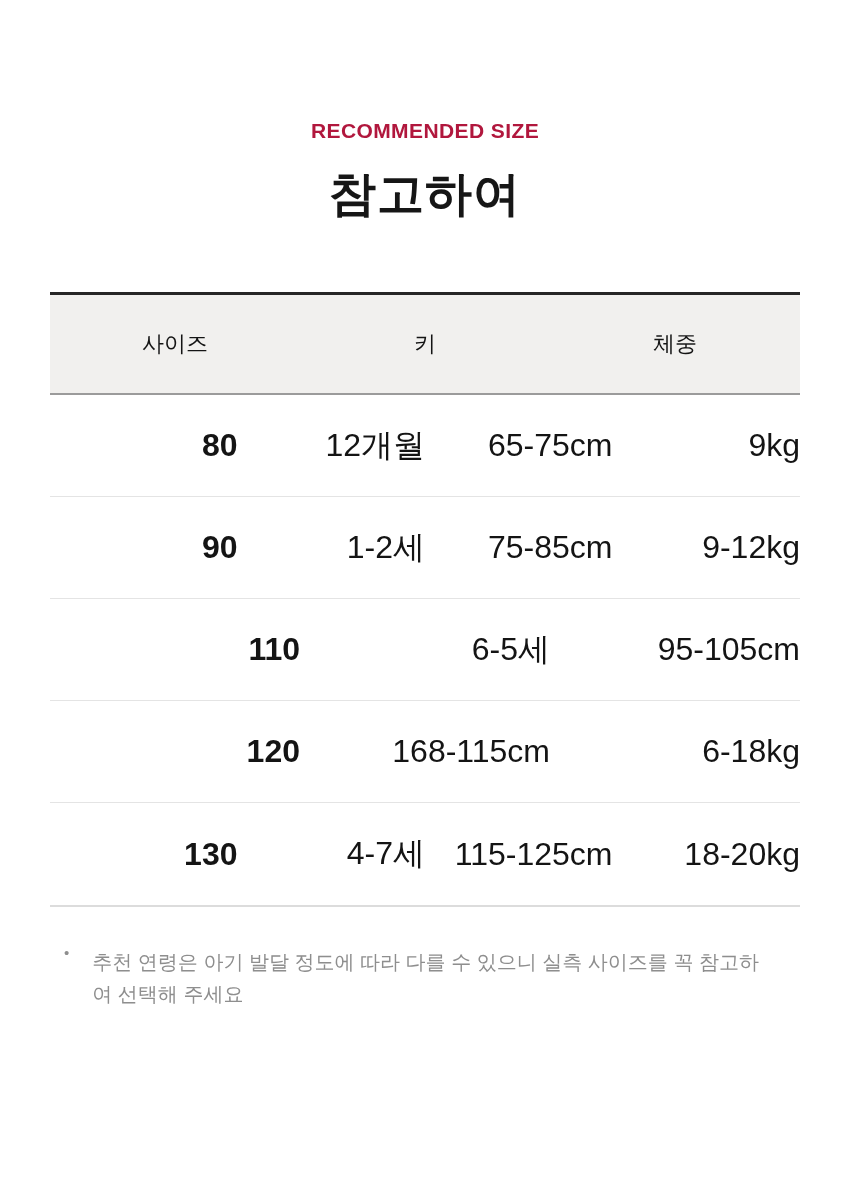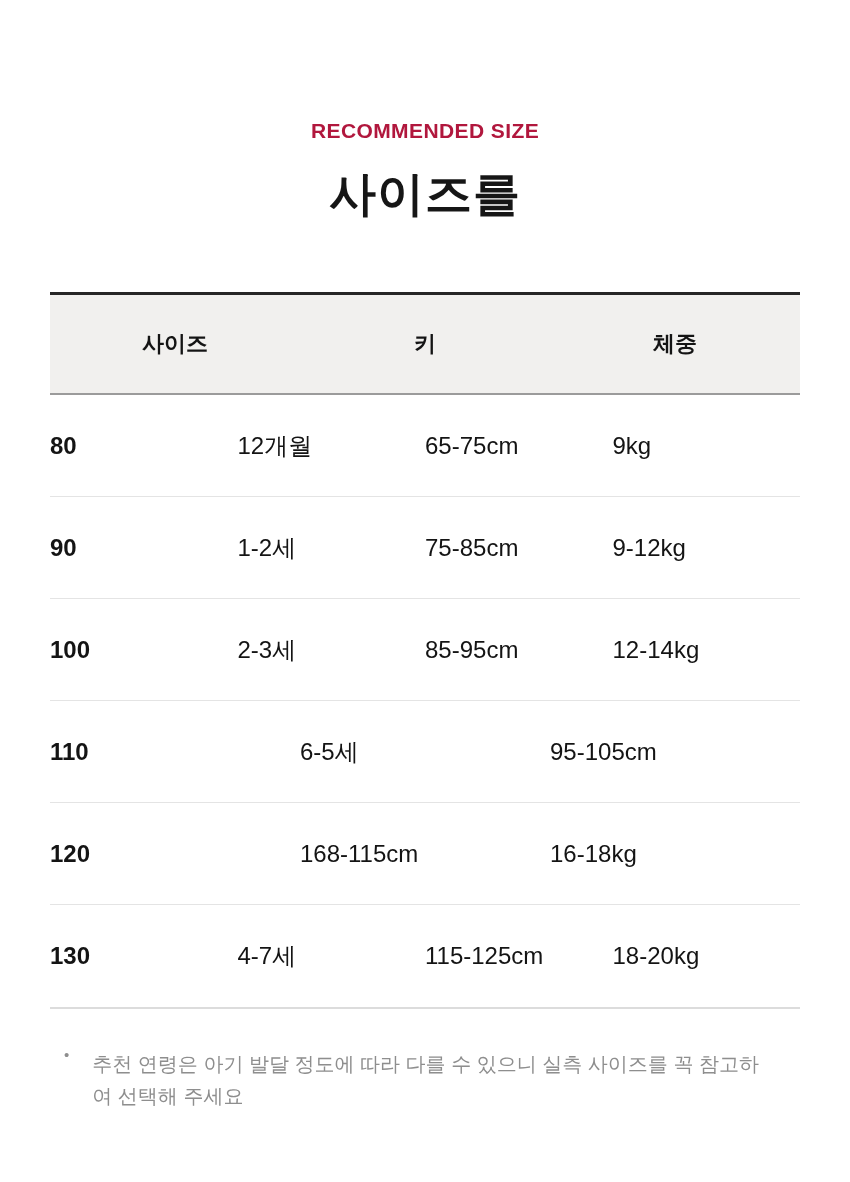--- a/index.html
+++ b/index.html
@@ -39,34 +39,34 @@
     display: flex;
     align-items: center;
     height: 100px;
     background: #f1f0ee;
     border-bottom: 2px solid #9b9b9b;
   }
   .th {
     flex: 1;
     text-align: center;
     font-size: 22px;
-    font-weight: 700;
+    font-weight: 400;
     color: #141414;
   }
   .tr {
     display: flex;
     align-items: center;
     height: 102px;
     border-bottom: 1px solid #e4e4e4;
   }
   .tr:last-child { border-bottom: none; }
   .td {
     flex: 1;
-    text-align: left;
-    font-size: 24px;
+    text-align: right;
+    font-size: 32px;
     color: #141414;
   }
   .td.size-cell { font-weight: 700; }
 
   
   .footnote {
     margin-top: 30px;
     display: flex;
     align-items: flex-start;
     color: #8e8e8e;
@@ -84,21 +84,21 @@
     color: #8e8e8e;
   }
 </style>
 </head>
 <body>
 
 <div class="page">
 
   <div class="heading">
     <div class="eyebrow">RECOMMENDED SIZE</div>
-    <h1 class="title">사이즈를</h1>
+    <h1 class="title">참고하여</h1>
   </div>
 
   <div class="size-table">
     <div class="thead" id="thead">
         <div class="th">사이즈</div>
         <div class="th">키</div>
         <div class="th">체중</div>
       </div>
     <div id="tbody">
         <div class="tr">
@@ -107,34 +107,28 @@
           <div class="td">65-75cm</div>
           <div class="td">9kg</div>
         </div>
         <div class="tr">
           <div class="td size-cell">90</div>
           <div class="td">1-2세</div>
           <div class="td">75-85cm</div>
           <div class="td">9-12kg</div>
         </div>
         <div class="tr">
-          <div class="td size-cell">100</div>
-          <div class="td">2-3세</div>
-          <div class="td">85-95cm</div>
-          <div class="td">12-14kg</div>
-        </div>
-        <div class="tr">
           <div class="td size-cell">110</div>
           <div class="td">6-5세</div>
           <div class="td">95-105cm</div>
         </div>
         <div class="tr">
           <div class="td size-cell">120</div>
           <div class="td">168-115cm</div>
-          <div class="td">16-18kg</div>
+          <div class="td">6-18kg</div>
         </div>
         <div class="tr">
           <div class="td size-cell">130</div>
           <div class="td">4-7세</div>
           <div class="td">115-125cm</div>
           <div class="td">18-20kg</div>
         </div>
       </div>
   </div>
 

